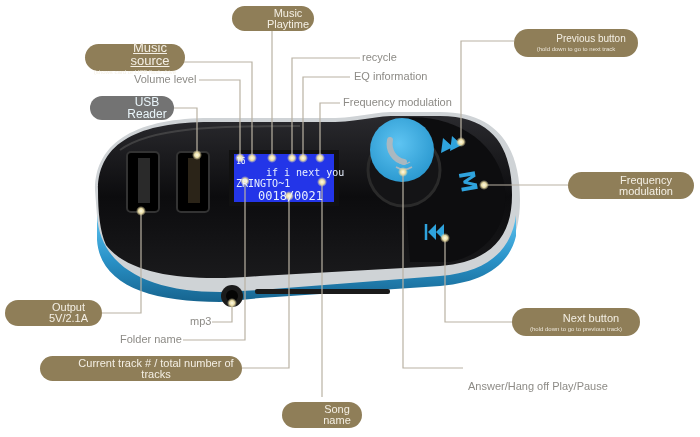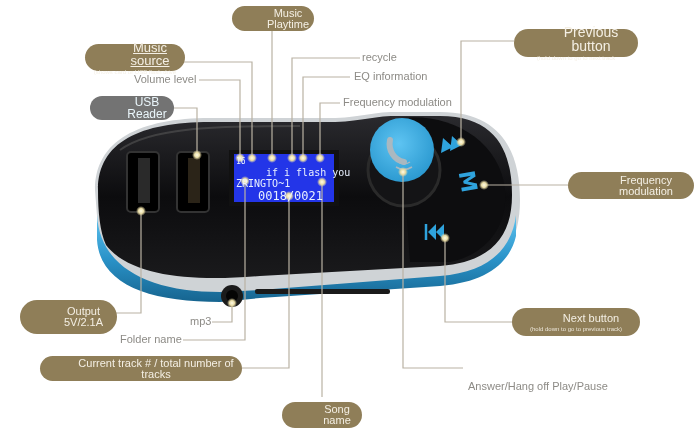--- a/index.html
+++ b/index.html
@@ -119,47 +119,47 @@
       <circle cx="322" cy="182" r="5" fill="url(#dot)"></circle>
       <circle cx="232" cy="303" r="5" fill="url(#dot)"></circle>
       <circle cx="461" cy="142" r="5" fill="url(#dot)"></circle>
       <circle cx="484" cy="185" r="5" fill="url(#dot)"></circle>
       <circle cx="445" cy="238" r="5" fill="url(#dot)"></circle>
       <circle cx="403" cy="172" r="5" fill="url(#dot)"></circle>
     </g>
   </svg>
 
   <span class="lcd-text" style="left:236px;top:157px;font-size:8px;">16</span>
-  <span class="lcd-text" style="left:266px;top:167px;font-size:10px;">if i flash you</span>
+  <span class="lcd-text" style="left:266px;top:167px;font-size:10px;">if i next you</span>
   <span class="lcd-text" style="left:236px;top:178px;font-size:10px;">ZRINGTO~1</span>
   <span class="lcd-text" style="left:258px;top:189px;font-size:12px;">0018/0021</span>
 
   <div class="pill" style="left:232px;top:6px;width:82px;height:25px;">
     <span class="main" style="font-size:11px;">Music Playtime</span>
   </div>
 
   <div class="pill" style="left:85px;top:44px;width:100px;height:27px;">
     <span class="main" style="font-size:13px;text-decoration:underline;">Music source</span>
     <span class="sub">(shows card or USB flash drive</span>
   </div>
 
   <div class="pill blue" style="left:90px;top:96px;width:84px;height:24px;">
     <span class="main">USB Reader</span>
   </div>
 
   <div class="pill" style="left:514px;top:29px;width:124px;height:28px;">
-    <span class="main" style="font-size:14px;">Previous button</span>
+    <span class="main" style="font-size:10px;">Previous button</span>
     <span class="sub">(hold down to go to next track</span>
   </div>
 
   <div class="pill" style="left:568px;top:172px;width:126px;height:27px;">
     <span class="main" style="font-size:11px;">Frequency modulation</span>
   </div>
 
-  <div class="pill" style="left:20px;top:300px;width:97px;height:34px;">
+  <div class="pill" style="left:5px;top:300px;width:97px;height:26px;">
     <span class="main" style="font-size:11px;">Output 5V/2.1A</span>
   </div>
 
   <div class="pill" style="left:40px;top:356px;width:202px;height:25px;">
     <span class="main" style="font-size:11px;">Current track # / total number of tracks</span>
   </div>
 
   <div class="pill" style="left:282px;top:402px;width:80px;height:26px;">
     <span class="main" style="font-size:11px;">Song name</span>
   </div>

